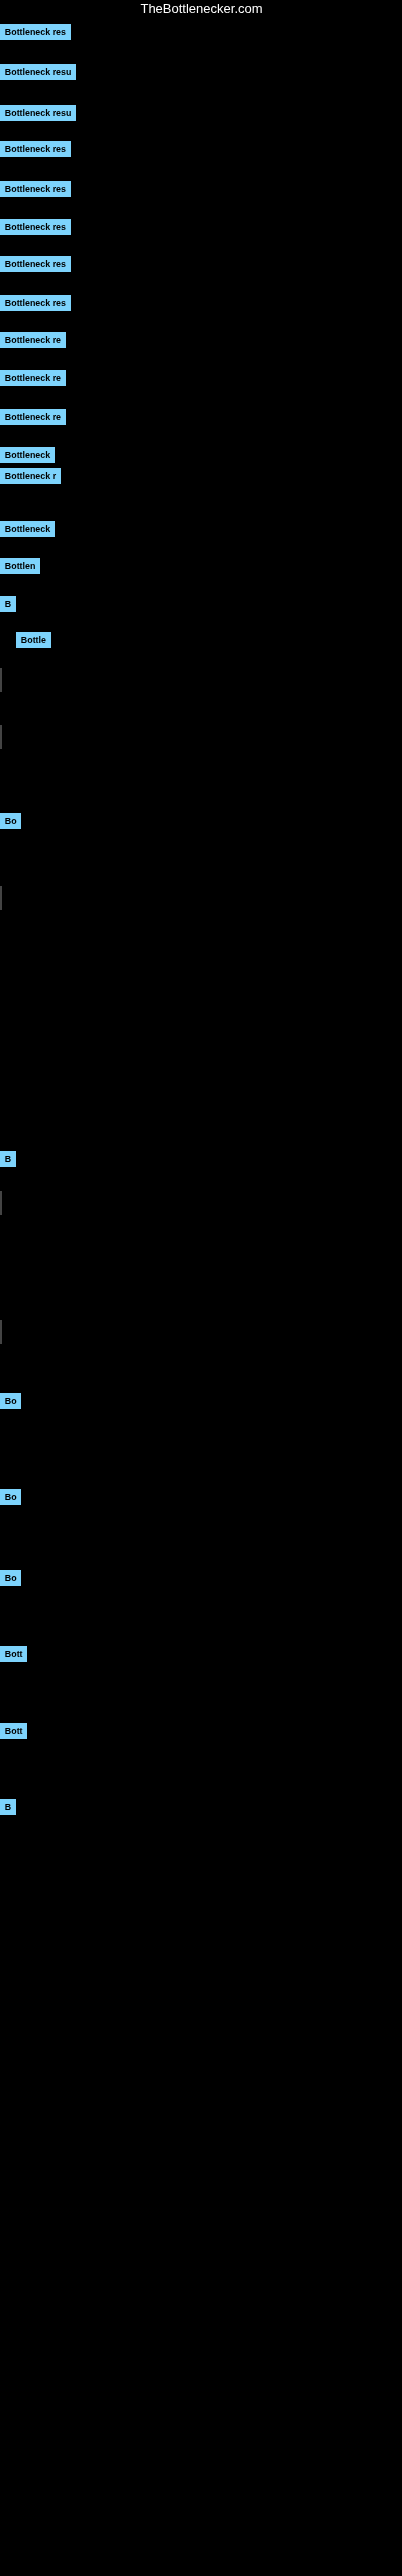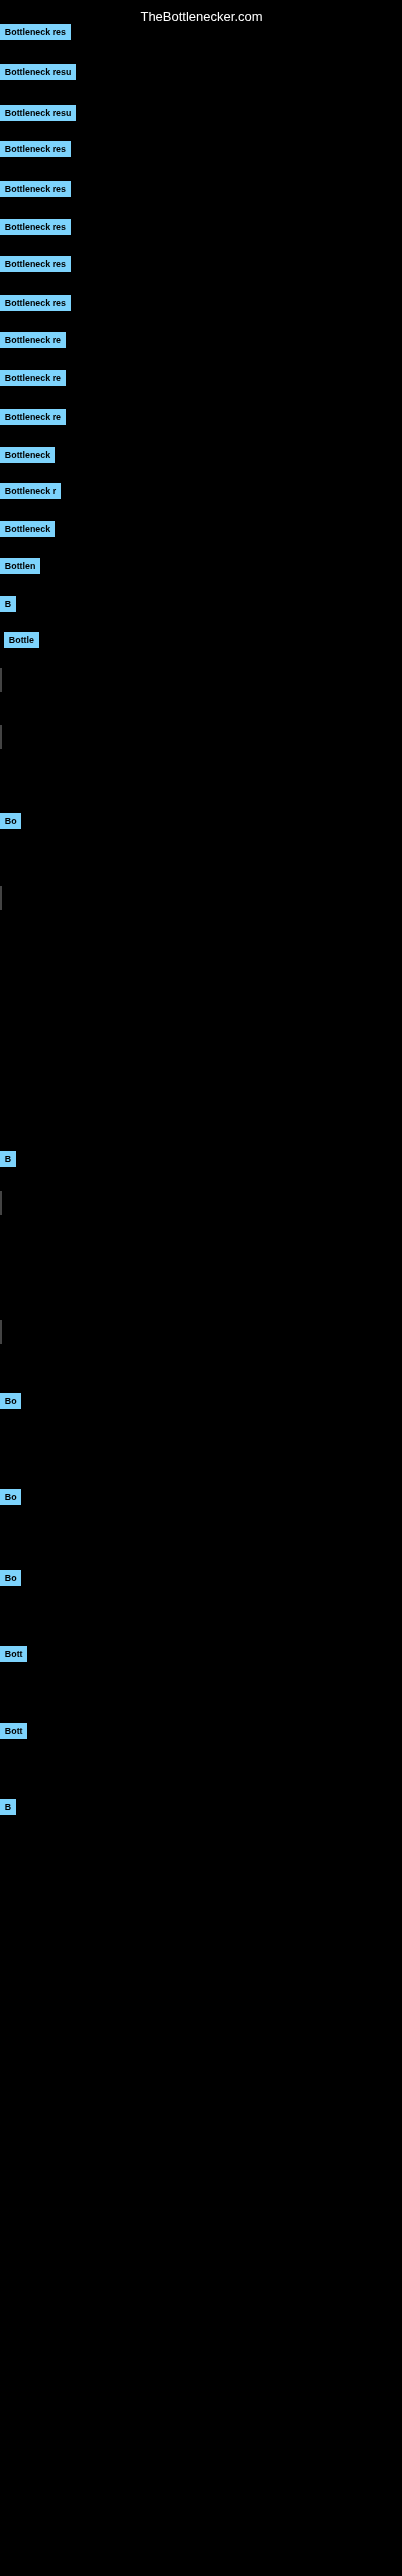--- a/index.html
+++ b/index.html
@@ -11,21 +11,21 @@
       background-color: #000000;
       width: 403px;
       min-height: 2576px;
       font-family: Arial, sans-serif;
       position: relative;
     }
     .site-title {
       color: #ffffff;
       font-size: 13px;
       text-align: center;
-      padding: 9px 0;
+      padding: 1px 0;
       font-weight: normal;
     }
     .bottleneck-btn {
       background-color: #7dd3fc;
       color: #000000;
       font-size: 8.9px;
       font-weight: bold;
       padding: 3.2px 4.8px;
       border: none;
       cursor: pointer;
@@ -52,25 +52,25 @@
     <button class="bottleneck-btn" style="top: 105px; left: 0px; max-width: 97px;">Bottleneck resu</button>
     <button class="bottleneck-btn" style="top: 141px; left: 0px; max-width: 93px;">Bottleneck res</button>
     <button class="bottleneck-btn" style="top: 181px; left: 0px; max-width: 97px;">Bottleneck res</button>
     <button class="bottleneck-btn" style="top: 219px; left: 0px; max-width: 89px;">Bottleneck res</button>
     <button class="bottleneck-btn" style="top: 256px; left: 0px; max-width: 93px;">Bottleneck res</button>
     <button class="bottleneck-btn" style="top: 295px; left: 0px; max-width: 89px;">Bottleneck res</button>
     <button class="bottleneck-btn" style="top: 332px; left: 0px; max-width: 87px;">Bottleneck re</button>
     <button class="bottleneck-btn" style="top: 370px; left: 0px; max-width: 87px;">Bottleneck re</button>
     <button class="bottleneck-btn" style="top: 409px; left: 0px; max-width: 85px;">Bottleneck re</button>
     <button class="bottleneck-btn" style="top: 447px; left: 0px; max-width: 72px;">Bottleneck</button>
-    <button class="bottleneck-btn" style="top: 483px; left: 0px; max-width: 76px;">Bottleneck r</button>
+    <button class="bottleneck-btn" style="top: 468px; left: 0px; max-width: 76px;">Bottleneck r</button>
     <button class="bottleneck-btn" style="top: 521px; left: 0px; max-width: 72px;">Bottleneck</button>
     <button class="bottleneck-btn" style="top: 558px; left: 0px; max-width: 56px;">Bottlen</button>
     <button class="bottleneck-btn" style="top: 596px; left: 0px; max-width: 16px;">B</button>
-    <button class="bottleneck-btn" style="top: 632px; left: 4px; max-width: 44px;">Bottle</button>
+    <button class="bottleneck-btn" style="top: 632px; left: 16px; max-width: 44px;">Bottle</button>
     <button class="bottleneck-btn" style="top: 813px; left: 0px; max-width: 24px;">Bo</button>
     <button class="bottleneck-btn" style="top: 1151px; left: 0px; max-width: 16px;">B</button>
     <button class="bottleneck-btn" style="top: 1393px; left: 0px; max-width: 24px;">Bo</button>
     <button class="bottleneck-btn" style="top: 1489px; left: 0px; max-width: 24px;">Bo</button>
     <button class="bottleneck-btn" style="top: 1570px; left: 0px; max-width: 24px;">Bo</button>
     <button class="bottleneck-btn" style="top: 1646px; left: 0px; max-width: 36px;">Bott</button>
     <button class="bottleneck-btn" style="top: 1723px; left: 0px; max-width: 36px;">Bott</button>
     <button class="bottleneck-btn" style="top: 1799px; left: 0px; max-width: 16px;">B</button>
   </div>
 <div id="dividers-container">

